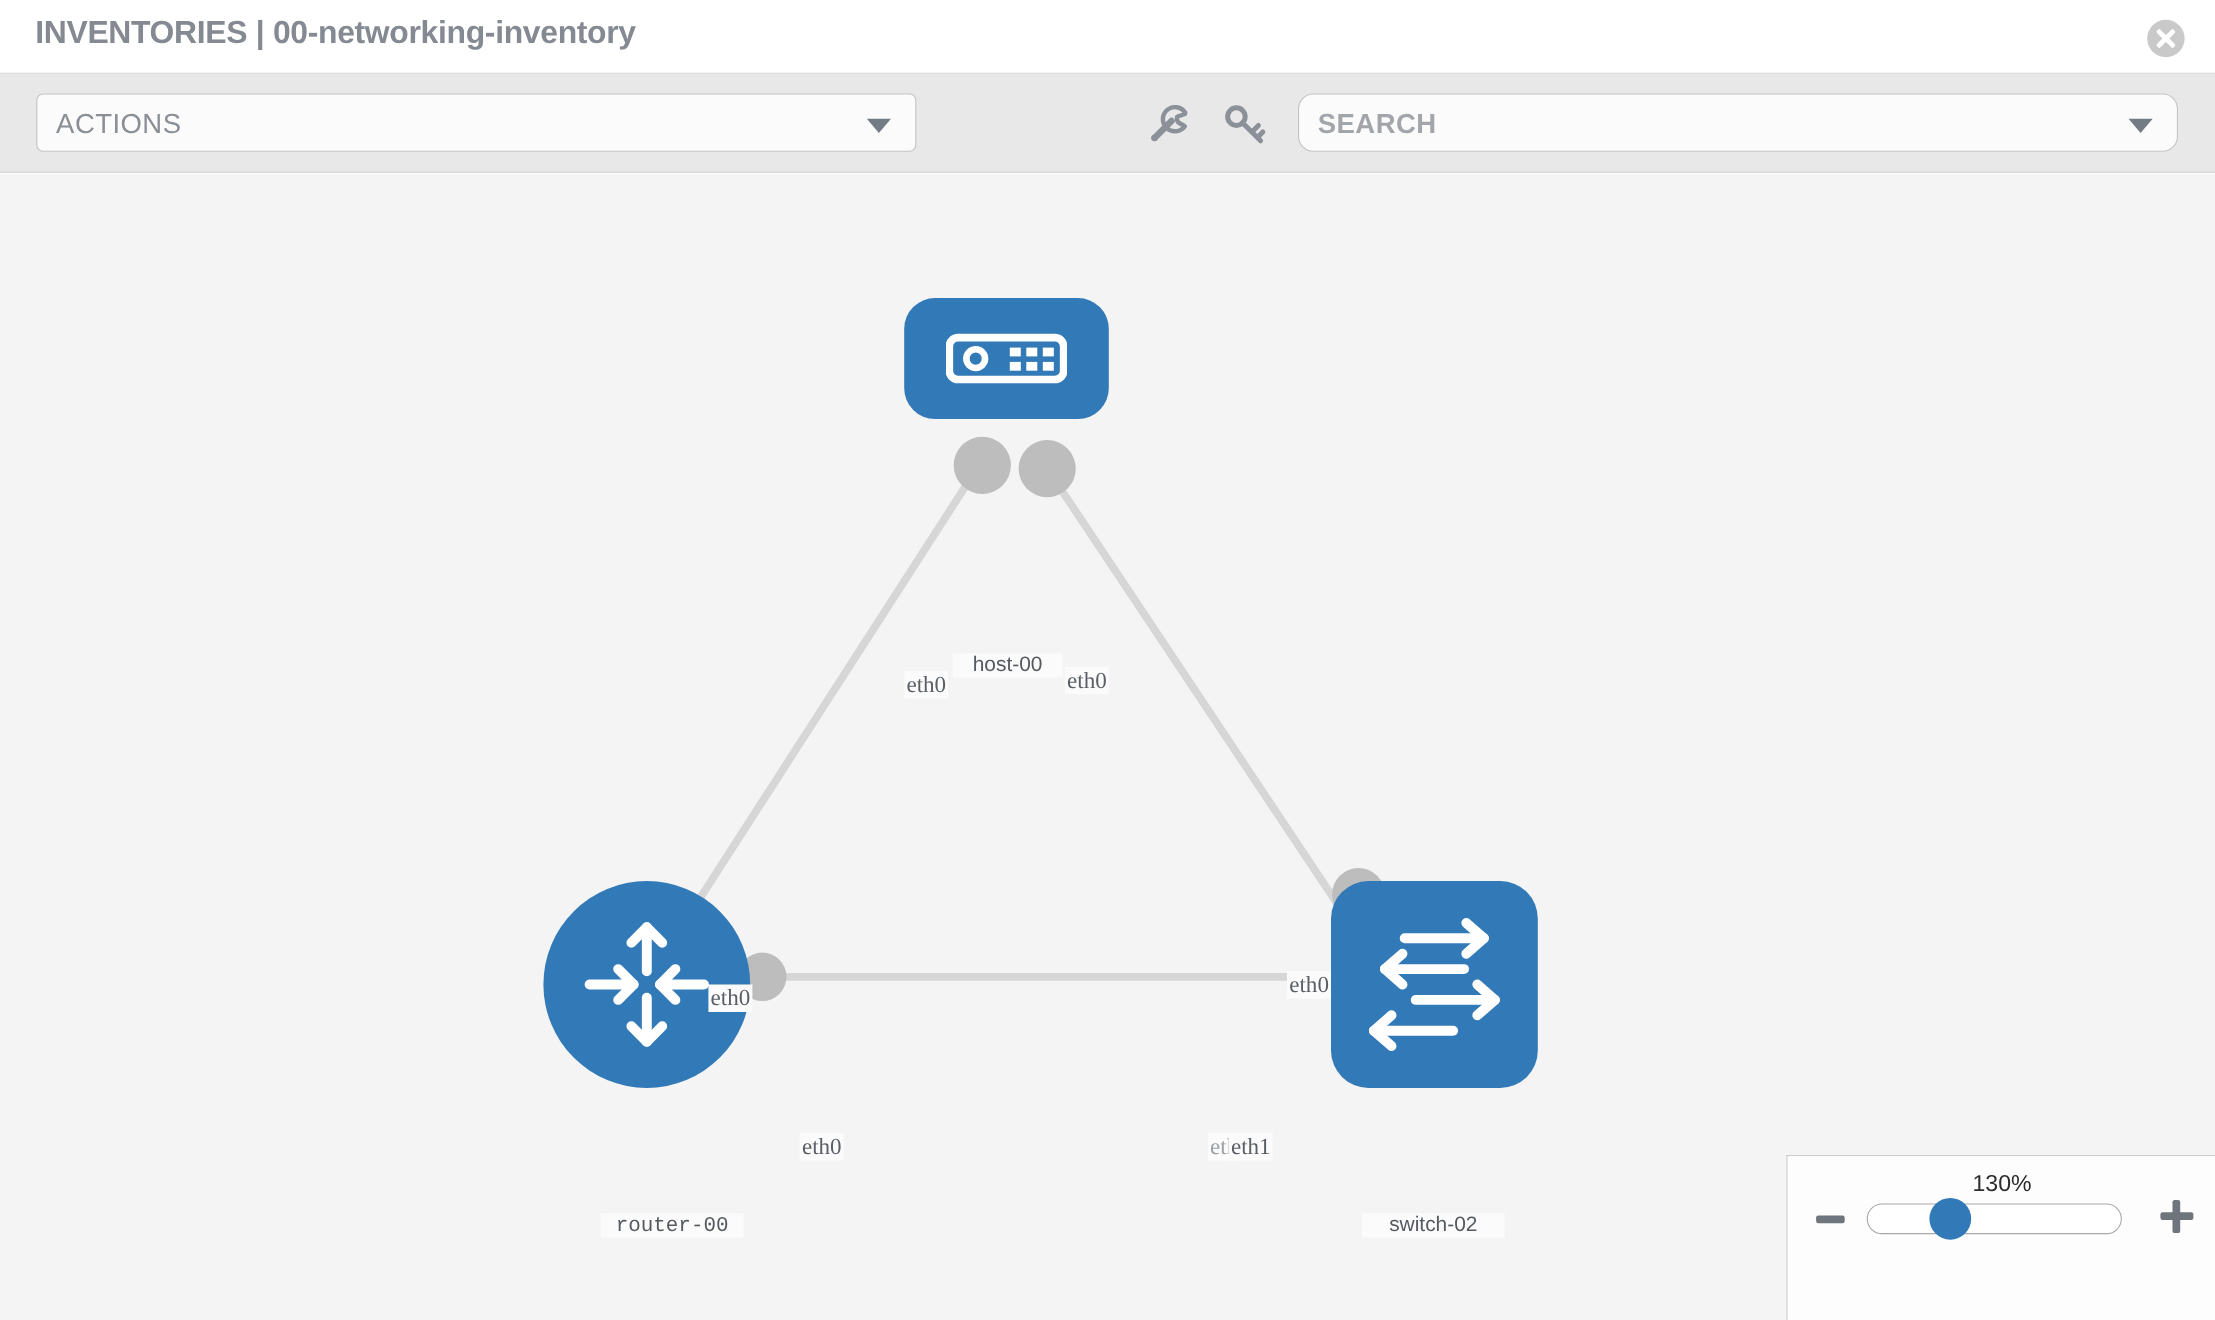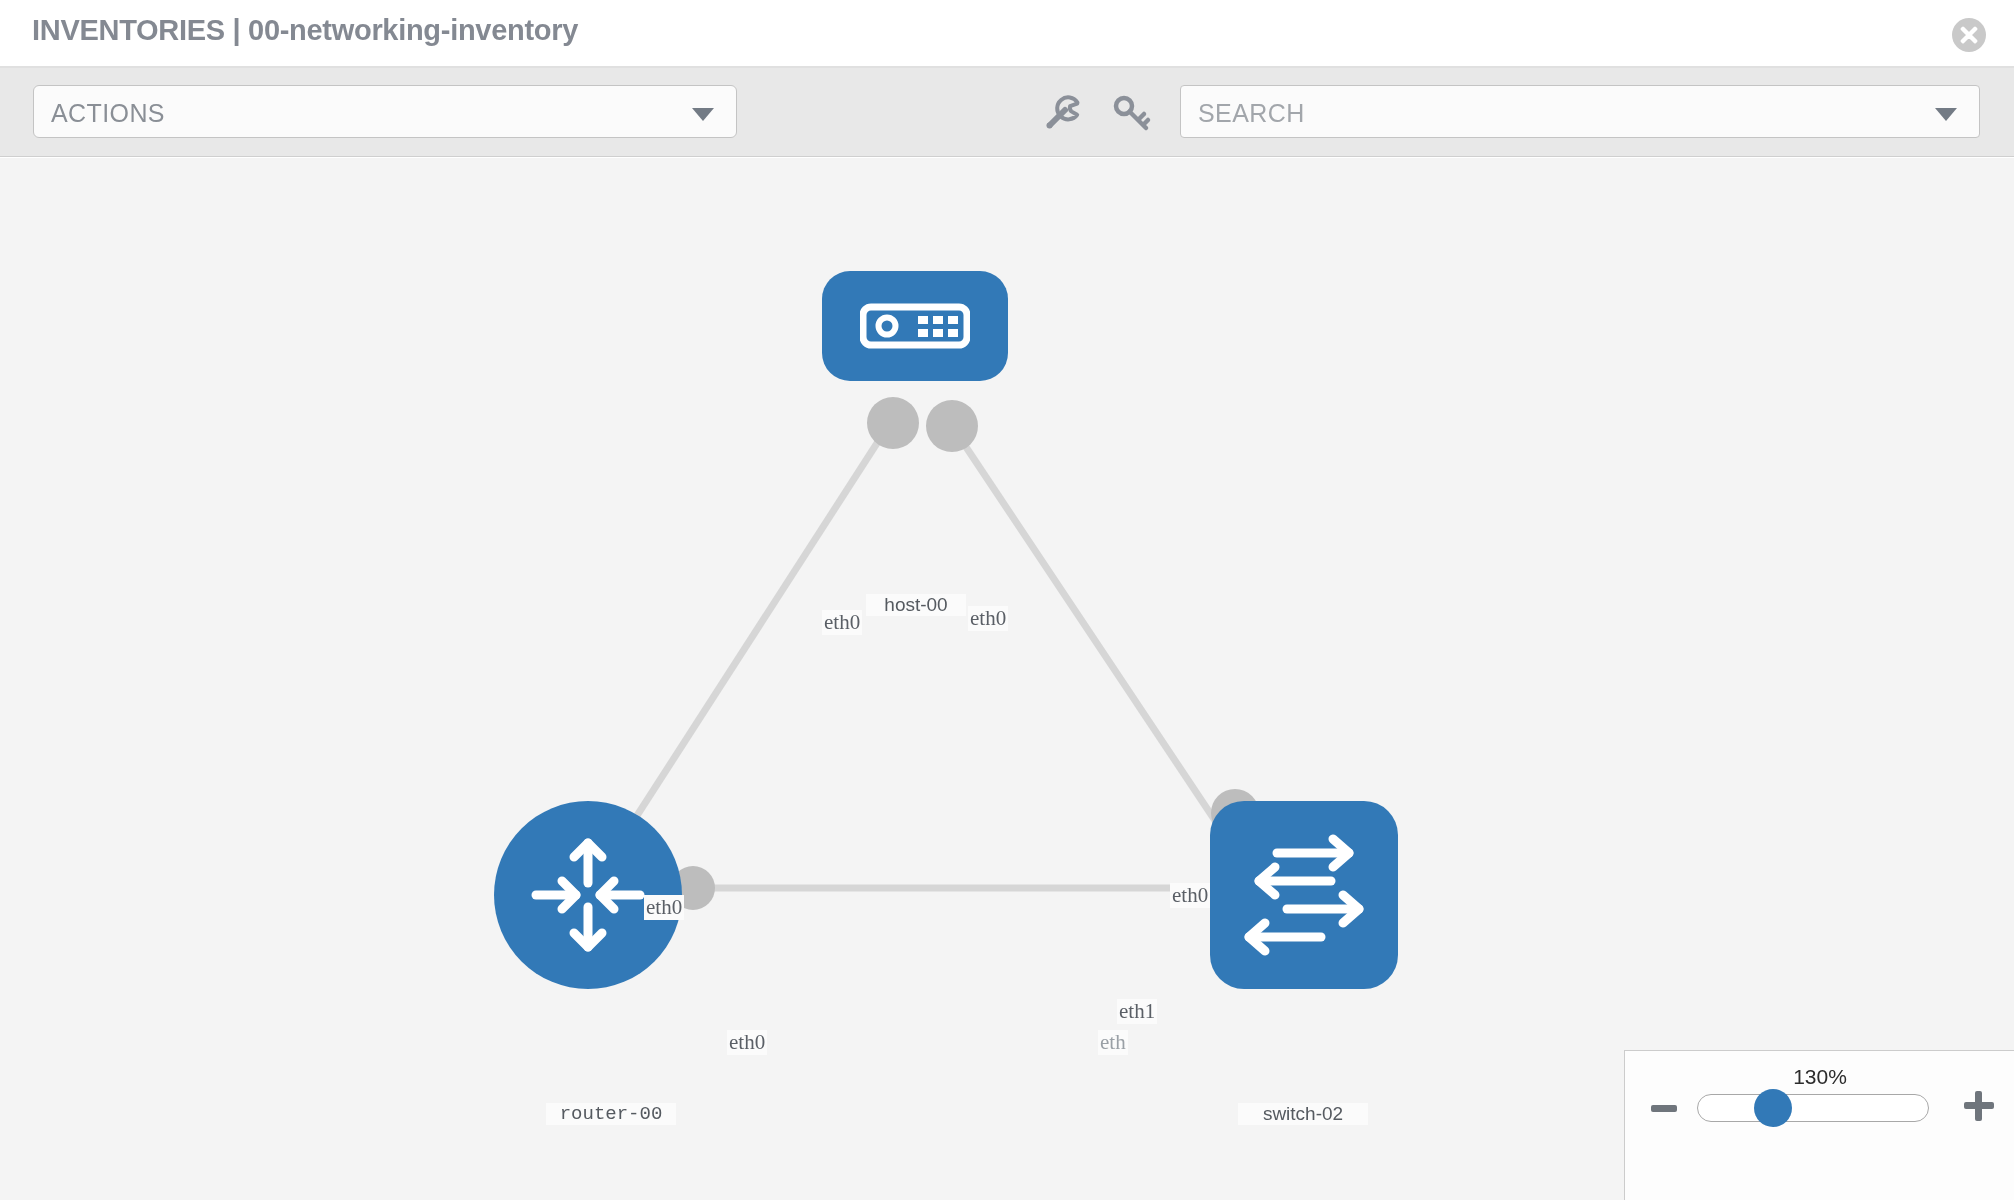--- a/index.html
+++ b/index.html
@@ -37,21 +37,21 @@
 
   
   .toolbar {
     position: absolute; top: 68px; left: 0;
     width: 2014px; height: 89px;
     background: #e8e8e8;
     border-bottom: 1px solid #cfcfcf;
   }
   .actions-select {
     position: absolute; left: 33px; top: 85px;
-    width: 704px; height: 53px;
+    width: 800px; height: 53px;
     background: #fbfbfb;
     border: 1px solid #c4c4c4;
     border-radius: 6px;
   }
   .actions-label {
     position: absolute; left: 17px; top: 13px;
     font-size: 25px; color: #8a8f96;
     letter-spacing: 0.4px;
   }
   .caret {
@@ -67,21 +67,22 @@
     cursor: pointer;
   }
   .tool-wrench { left: 1040px; }
   .tool-key    { left: 1108px; }
 
   .search-box {
     position: absolute; left: 1180px; top: 85px;
     width: 800px; height: 53px;
     background: #fbfbfb;
     border: 1px solid #c4c4c4;
-    border-radius: 4px;
+    border-radius: 14px;
+    font-weight: bold;
   }
   .search-label {
     position: absolute; left: 17px; top: 13px;
     font-size: 25px; color: #a2a6ab;
     letter-spacing: 0.4px;
   }
 
   
   .canvas {
     position: absolute; top: 158px; left: 0;
@@ -269,21 +270,21 @@
       </div>
       <div class="node-label" style="left:1238px; top:945px; width:130px;">switch-02</div>
     </div>
 
     <div class="edge-label" style="left:822px; top:452px;">eth0</div>
     <div class="edge-label" style="left:968px; top:448px;">eth0</div>
     <div class="edge-label" style="left:644px; top:737px;">eth0</div>
     <div class="edge-label" style="left:1170px; top:725px;">eth0</div>
     <div class="edge-label" style="left:727px; top:872px;">eth0</div>
     <div class="edge-label" style="left:1098px; top:872px; color:#9aa0a6;">eth</div>
-    <div class="edge-label" style="left:1117px; top:841px;">eth1</div>
+    <div class="edge-label" style="left:1117px; top:872px;">eth1</div>
 
     <div class="zoom-panel">
       <div class="zoom-value">130%</div>
       <div class="zoom-minus"></div>
       <div class="zoom-track"></div>
       <div class="zoom-thumb"></div>
       <div class="zoom-plus"></div>
     </div>
 
   </div>

